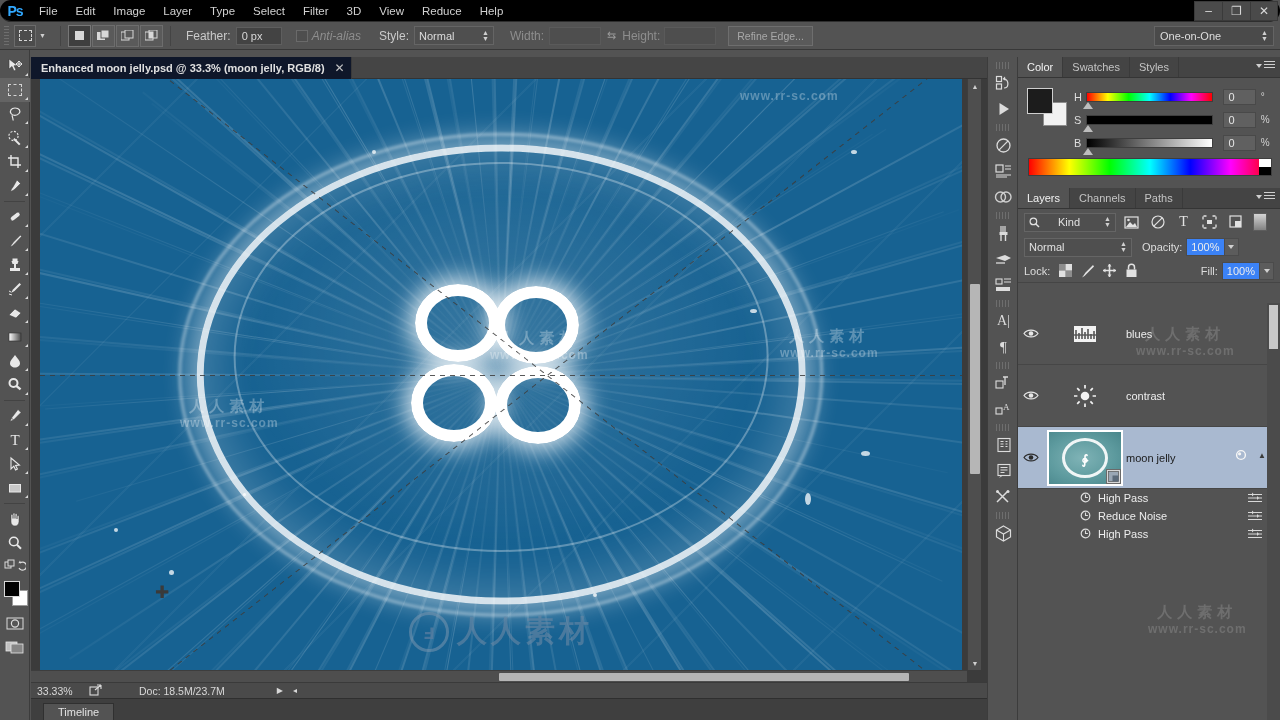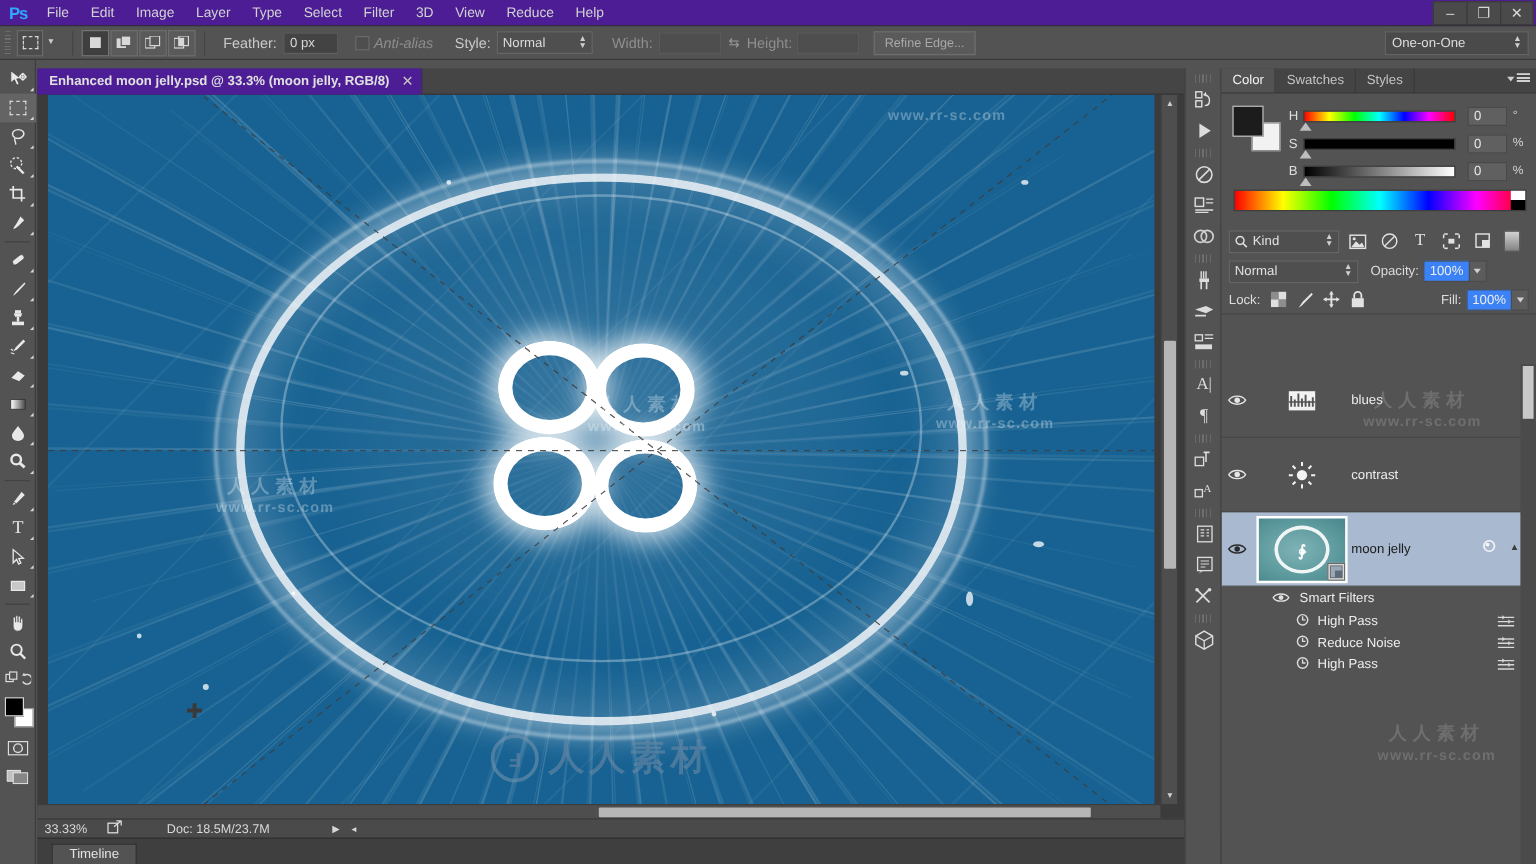--- a/index.html
+++ b/index.html
@@ -8,24 +8,25 @@
     background: #535353;
     font-family: "Liberation Sans", sans-serif;
     font-size: 11px;
     color: #c8c8c8;
     overflow: hidden;
     position: relative;
     user-select: none;
   }
   
   #titlebar {
-    height: 22px; background: #4c1d95;
+    height: 22px; background: #000000;
     display: flex; align-items: center;
     border-bottom: 1px solid #2e2e2e;
     position: relative;
+    border-radius: 11px;
   }
   #ps-logo {
     width: 30px; height: 22px; display: flex; align-items: center; justify-content: center;
     font-weight: bold; font-size: 14px; color: #31a8ff; letter-spacing: -1px;
   }
   .menu-item {
     padding: 0 9px; height: 22px; line-height: 22px; font-size: 11.5px; color: #d2d2d2;
   }
   #win-controls { position: absolute; right: 0; top: 0; display: flex; height: 22px; }
   .win-btn {
@@ -107,21 +108,21 @@
   #fg-swatch { position: absolute; left: 4px; top: 2px; width: 16px; height: 16px; background: #000; border: 1px solid #d8d8d8; }
   #bg-swatch { position: absolute; left: 12px; top: 11px; width: 16px; height: 16px; background: #fff; border: 1px solid #9a9a9a; }
 
   
   #doc-tabbar {
     position: absolute; left: 31px; top: 57px; right: 293px; height: 22px;
     background: #454545; border-bottom: 1px solid #333;
   }
   #doc-tab {
     display: inline-flex; align-items: center; height: 22px;
-    background: #4c1d95; border-right: 1px solid #3a3a3a;
+    background: #0f172a; border-right: 1px solid #3a3a3a;
     padding: 0 6px 0 10px; font-size: 11px; color: #e0e0e0; font-weight: bold;
   }
   #doc-tab-close { margin-left: 10px; font-size: 12px; color: #c5c5c5; font-weight: normal; }
 
   
   #canvas-area {
     position: absolute; left: 31px; top: 79px; right: 293px; bottom: 38px;
     background: #3b3b3b; overflow: hidden;
   }
   #image {
@@ -937,24 +938,33 @@
         </div>
       <div class="sl-val">0</div>
       <span class="sl-unit">%</span>
     </div>
     <div id="spectrum">
         <div class="bw"></div>
       </div>
   </div>
 
 
+  <div class="panel-tabs">
+    <div class="ptab active">Layers</div>
+    <div class="ptab">Channels</div>
+    <div class="ptab">Paths</div>
+    <div class="panel-menu">
+      <span class="tri-d"></span>
+      <span class="hamburger"></span>
+    </div>
+  </div>
 
   <div id="layer-filter">
     <div id="kind-sel">
-      <span style="display:flex;align-items:center;gap:4px;">
+      <span style="display:flex;align-items:center;gap:18px;">
         <svg width="11" height="11" viewBox="0 0 11 11">
             <circle cx="4.4" cy="4.4" r="3.3" fill="none" stroke="#e0e0e0" stroke-width="1.2"></circle>
             <path d="M6.9 6.9 L10 10" stroke="#e0e0e0" stroke-width="1.4"></path>
           </svg>
         <span>Kind</span>
       </span>
       <span class="sel-arrows">▲<br>▼</span>
     </div>
     <div class="filt-ico">
       <svg width="15" height="13" viewBox="0 0 15 13">
@@ -1099,29 +1109,20 @@
       <span class="layer-name">moon jelly</span>
       <span style="position:absolute;right:30px;top:22px;">
         <svg width="16" height="12" viewBox="0 0 16 12">
             <circle cx="7" cy="6" r="4.4" fill="none" stroke="#f6f6f6" stroke-width="1.4"></circle>
             <circle cx="5.6" cy="4.8" r="1.6" fill="#f6f6f6"></circle>
           </svg>
       </span>
       <span style="position:absolute;right:14px;top:24px;font-size:8px;color:#3b3b3b;">▲</span>
     </div>
 
-    <div id="smartfilters-row">
-      <span style="margin-right:8px;color:#e0e0e0;">
-        <svg width="15" height="10" viewBox="0 0 15 10">
-            <path d="M1 5 C3.5 1 11.5 1 14 5 C11.5 9 3.5 9 1 5 Z" fill="none" stroke="#e0e0e0" stroke-width="1.1"></path>
-            <circle cx="7.5" cy="5" r="2" fill="#e0e0e0"></circle>
-          </svg>
-      </span>
-      <span class="filter-name">Smart Filters</span>
-    </div>
 
     <div class="filter-row">
       <span class="feye">
         <svg width="11" height="11" viewBox="0 0 11 11">
             <circle cx="5.5" cy="5.5" r="4.3" fill="none" stroke="#dcdcdc" stroke-width="1.2"></circle>
             <path d="M5.5 2.5 v3 h2.4" stroke="#dcdcdc" stroke-width="1.1" fill="none"></path>
           </svg>
       </span>
       <span class="filter-name">High Pass</span>
       <span class="filter-opt">

